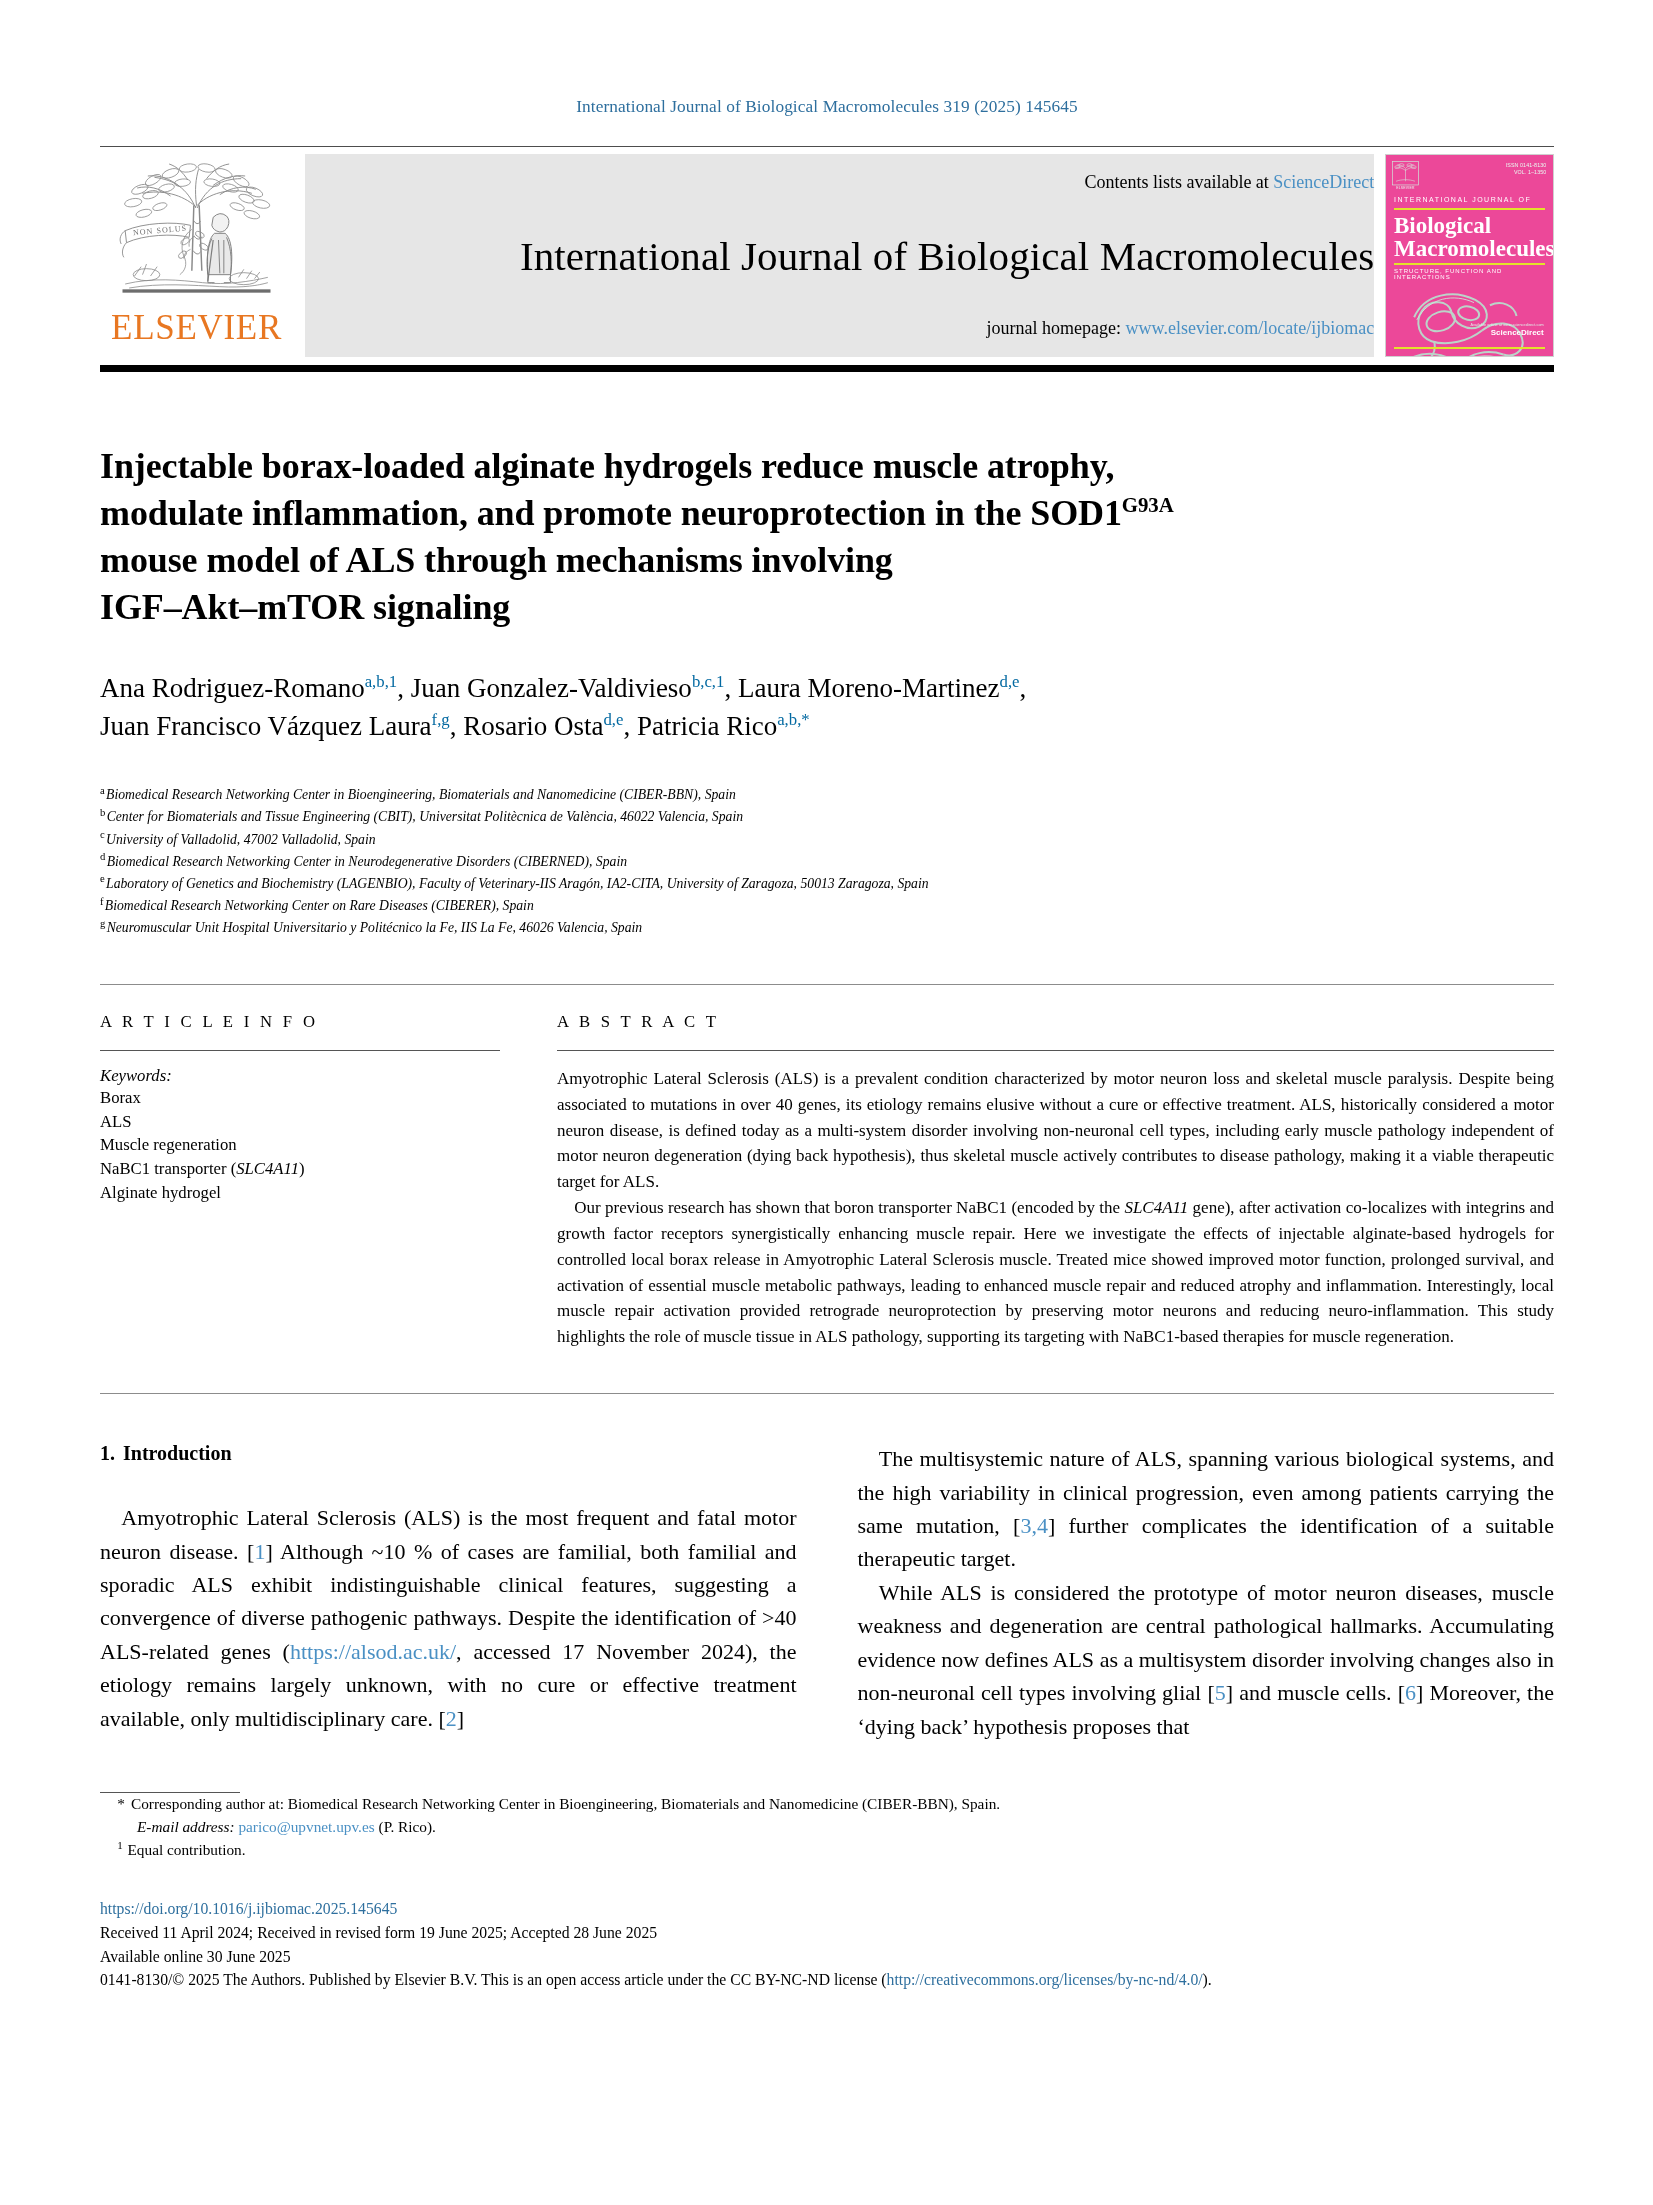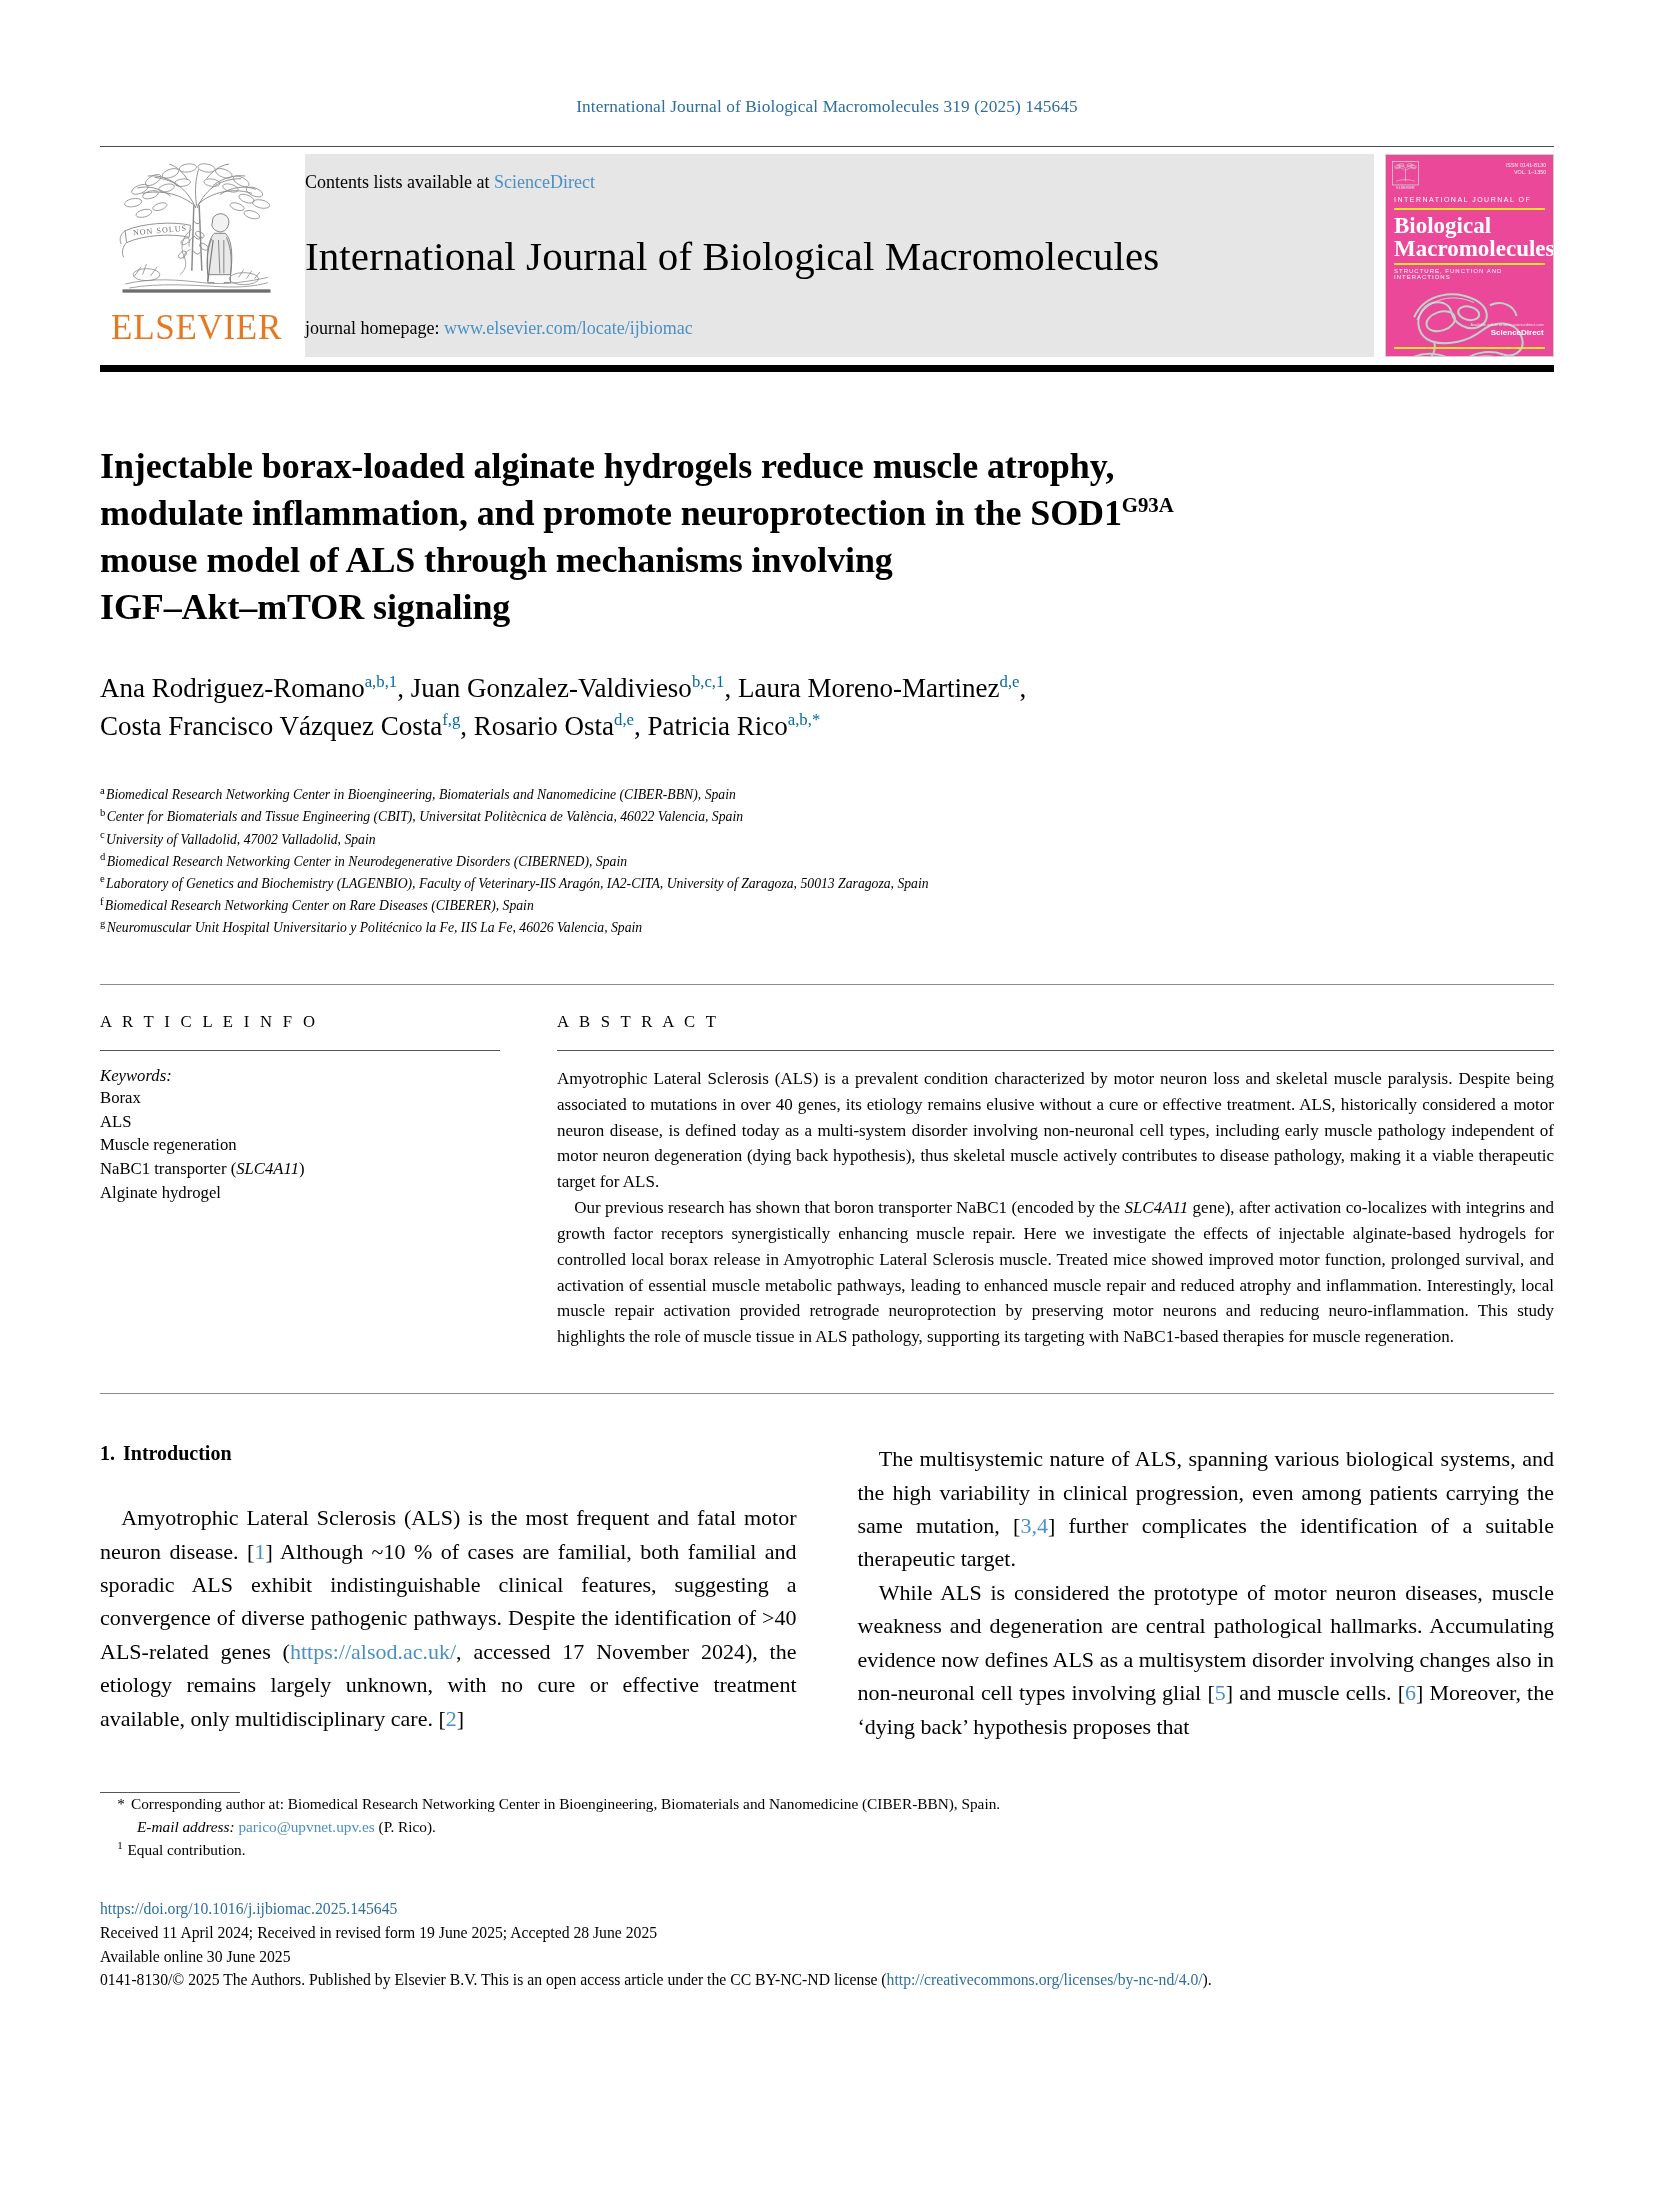--- a/index.html
+++ b/index.html
@@ -62,21 +62,21 @@
     margin-top: 1.3px;
   }
 
   .banner {
     flex: 1 1 auto;
     background: #e6e6e6;
     margin: 0 10.7px 0 12px;
     display: flex;
     flex-direction: column;
     justify-content: space-between;
-    align-items: flex-start;
+    align-items: flex-end;
     padding: 18.7px 0 17.3px 0;
     box-sizing: border-box;
   }
   .banner-top { font-size: 18px; }
   .banner-title {
     font-size: 41px;
     letter-spacing: 0.1px;
     text-align: center;
   }
   .banner-bottom { font-size: 18px; }
@@ -456,21 +456,21 @@
 
   <h1 class="title">
     <span>Injectable borax-loaded alginate hydrogels reduce muscle atrophy,</span><br>
     <span>modulate inflammation, and promote neuroprotection in the SOD1</span><sup>G93A</sup><br>
     <span>mouse model of ALS through mechanisms involving</span><br>
     <span>IGF–Akt–mTOR signaling</span>
   </h1>
 
   <div class="authors">
     <span>Ana Rodriguez-Romano</span><sup>a,b,1</sup><span>, </span><span>Juan Gonzalez-Valdivieso</span><sup>b,c,1</sup><span>, </span><span>Laura Moreno-Martinez</span><sup>d,e</sup><span>,</span><br>
-    <span>Costa Francisco Vázquez Costa</span><sup>f,g</sup><span>, </span><span>Rosario Osta</span><sup>d,e</sup><span>, </span><span>Patricia Rico</span><sup>a,b,*</sup>
+    <span>Juan Francisco Vázquez Laura</span><sup>f,g</sup><span>, </span><span>Rosario Osta</span><sup>d,e</sup><span>, </span><span>Patricia Rico</span><sup>a,b,*</sup>
   </div>
 
   <div class="affils">
     <div class="affil"><sup>a</sup><span>Biomedical Research Networking Center in Bioengineering, Biomaterials and Nanomedicine (CIBER-BBN), Spain</span></div>
     <div class="affil"><sup>b</sup><span>Center for Biomaterials and Tissue Engineering (CBIT), Universitat Politècnica de València, 46022 Valencia, Spain</span></div>
     <div class="affil"><sup>c</sup><span>University of Valladolid, 47002 Valladolid, Spain</span></div>
     <div class="affil"><sup>d</sup><span>Biomedical Research Networking Center in Neurodegenerative Disorders (CIBERNED), Spain</span></div>
     <div class="affil"><sup>e</sup><span>Laboratory of Genetics and Biochemistry (LAGENBIO), Faculty of Veterinary-IIS Aragón, IA2-CITA, University of Zaragoza, 50013 Zaragoza, Spain</span></div>
     <div class="affil"><sup>f</sup><span>Biomedical Research Networking Center on Rare Diseases (CIBERER), Spain</span></div>
     <div class="affil"><sup>g</sup><span>Neuromuscular Unit Hospital Universitario y Politécnico la Fe, IIS La Fe, 46026 Valencia, Spain</span></div>

